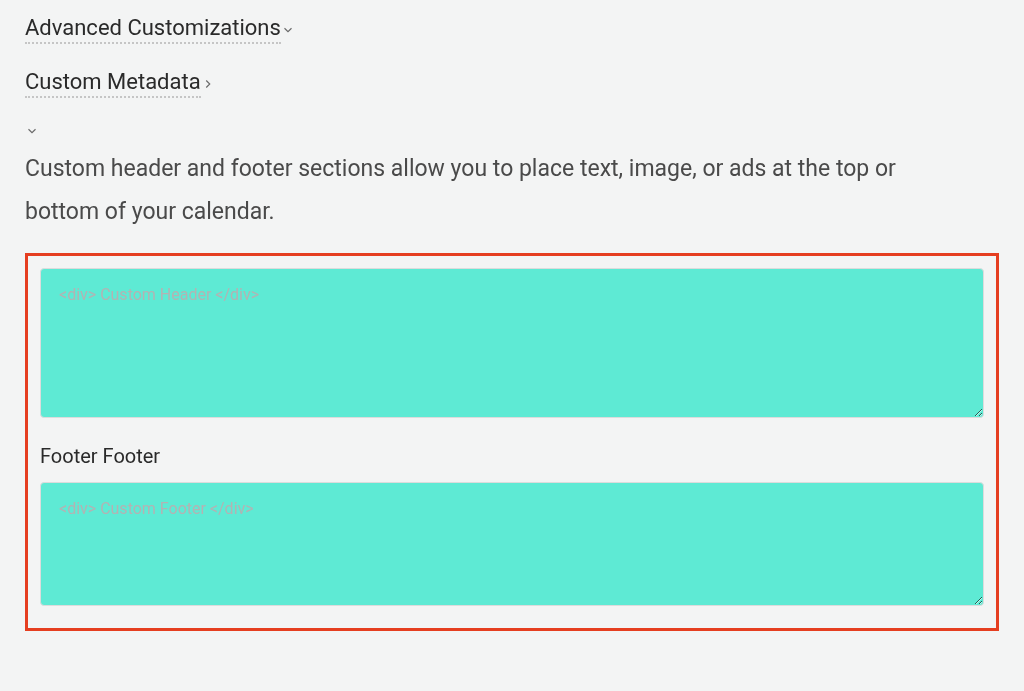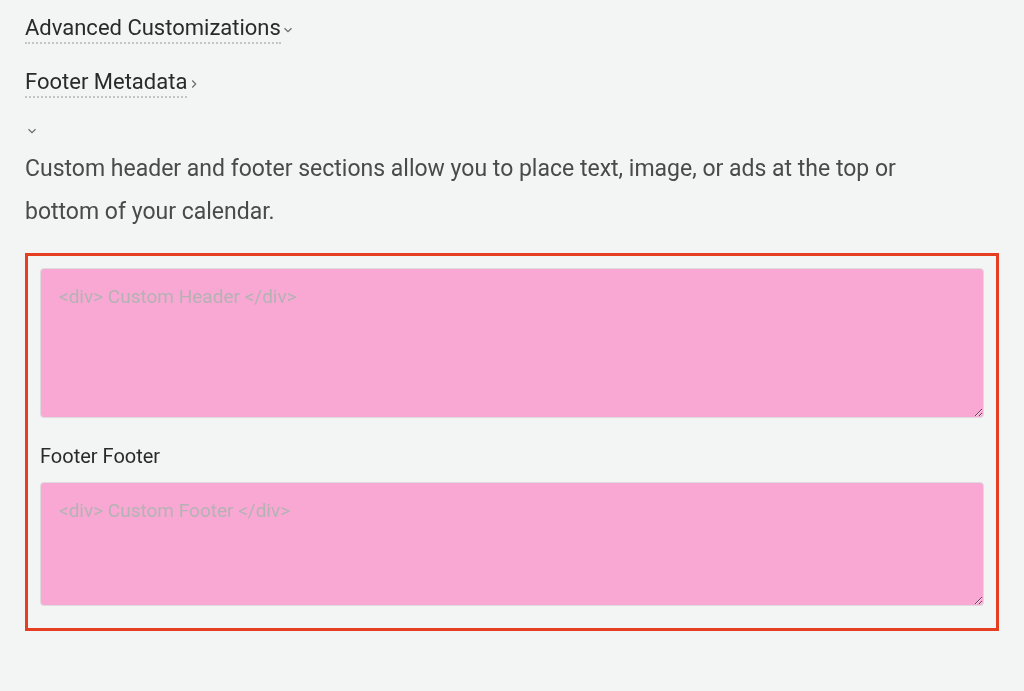--- a/index.html
+++ b/index.html
@@ -68,26 +68,26 @@
 
     .field-label {
       font-size: 20px;
       font-weight: 400;
       color: #2a2a2a;
       margin-bottom: 14px;
     }
 
     textarea {
       width: 100%;
-      background: #f9a8d4;
+      background: #5eead4;
       border: 1px solid #dcdcdc;
       border-radius: 4px;
       padding: 14px 18px;
       font-family: inherit;
-      font-size: 19px;
+      font-size: 16px;
       color: #333;
       resize: both;
       line-height: 1.5;
     }
 
     textarea::placeholder {
       color: #b3b3b3;
     }
 
     .textarea-header {
@@ -109,21 +109,21 @@
   <span class="chevron">
     <svg viewBox="0 0 24 24">
         <polyline points="6 9 12 15 18 9"></polyline>
       </svg>
   </span>
 </div>
 <br>
 
 
 <div class="section-header">
-  <span class="label">Footer Metadata</span>
+  <span class="label">Custom Metadata</span>
   <span class="chevron">
     <svg viewBox="0 0 24 24">
         <polyline points="9 6 15 12 9 18"></polyline>
       </svg>
   </span>
 </div>
 <br>
 
 
 <div class="section-header" style="margin-bottom:10px;">

